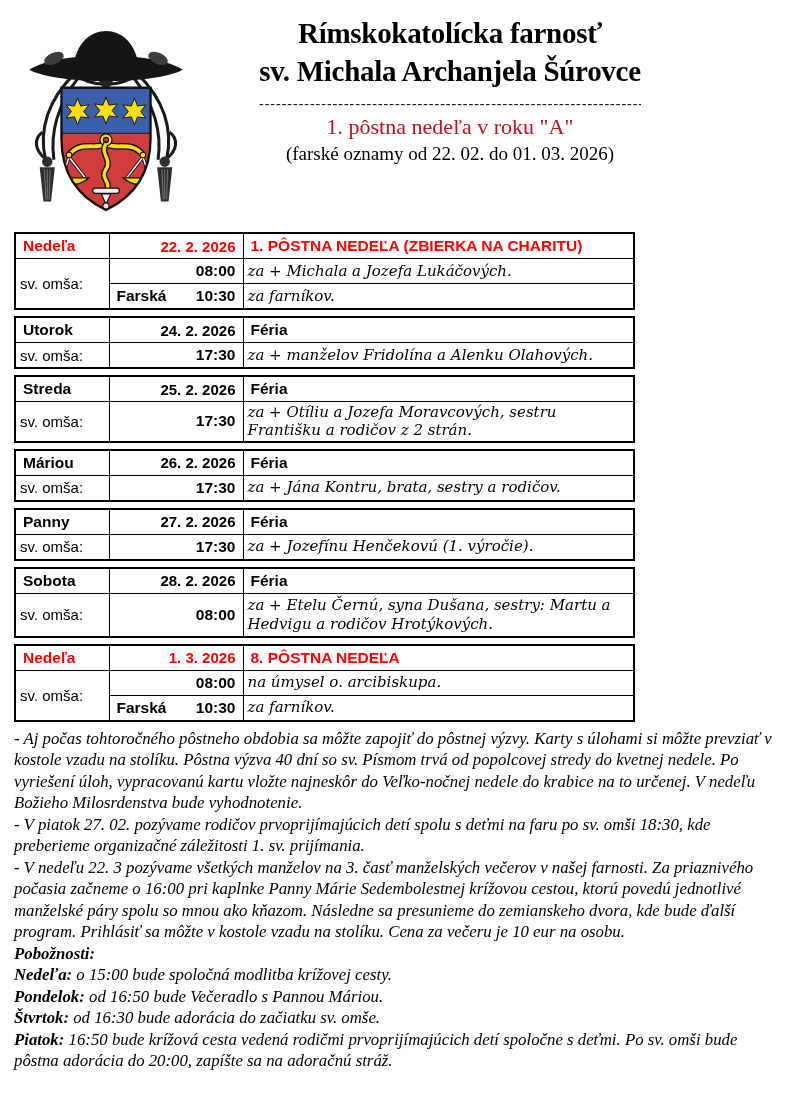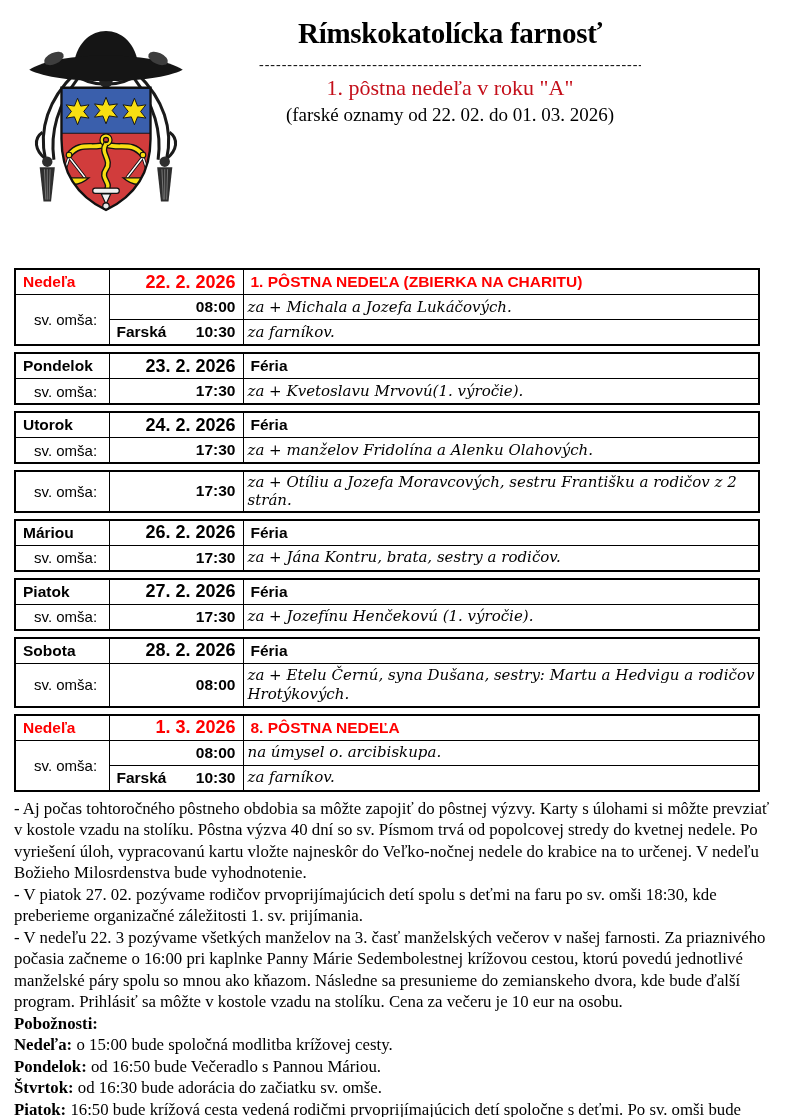--- a/index.html
+++ b/index.html
@@ -1,48 +1,48 @@
 <!DOCTYPE html>
 <html style="--table-red: #ff0000; --accent-red: #c40f1a; --crest-blue: #3a5fac; --crest-red: #d13c3c; --crest-yellow: #f8df12;"><head>
 <meta charset="utf-8">
 <style>
   html,body{margin:0;padding:0;background:#fff;}
   .page{
     width:790px;height:1117px;overflow:hidden;background:#fff;color:#000;
     font-family:"Liberation Serif",serif;position:relative;
   }
   
-  .header{position:relative;height:268px;}
+  .header{position:relative;height:232px;}
   .crest{position:absolute;left:16px;top:16px;width:180px;height:208px;}
   .crest svg{width:100%;height:100%;}
   .htext{margin-left:200px;width:500px;text-align:center;padding-top:14px;}
   .h-title{font-size:29px;font-weight:bold;line-height:1.32;letter-spacing:-0.3px;}
   .h-email{font-size:18px;margin-top:3px;}
   .h-dash{width:382px;margin:5px auto 1px;overflow:hidden;white-space:nowrap;
           font-size:14px;letter-spacing:1px;color:#111;}
   .h-week{font-size:22px;color:var(--accent-red,#c40f1a);margin-top:2px;}
   .h-paren{font-size:19px;margin-top:3px;}
   
-  .sched{width:746px;margin:0 14px 6px;border-collapse:collapse;table-layout:fixed;
+  .sched{width:621px;margin:0 14px 6px;border-collapse:collapse;table-layout:fixed;
          border:2px solid #000;}
   .sched td{border:1px solid #000;height:22px;overflow:hidden;vertical-align:middle;}
   .c1{width:94px}.c2{width:134px}.c3{width:auto}
   .day,.feast{font-family:"Liberation Sans",sans-serif;font-weight:bold;font-size:15.5px;padding-left:7px;}
-  .date{font-family:"Liberation Sans",sans-serif;font-weight:bold;font-size:18px;text-align:right;padding-right:7px;margin-top:8px;}
-  .mlabel{font-family:"Liberation Sans",sans-serif;font-size:15px;padding-left:18px;}
+  .date{font-family:"Liberation Sans",sans-serif;font-weight:bold;font-size:15px;text-align:right;padding-right:7px;margin-top:8px;}
+  .mlabel{font-family:"Liberation Sans",sans-serif;font-size:15px;padding-left:4px;}
   .time{font-family:"Liberation Sans",sans-serif;font-weight:bold;font-size:15.5px;text-align:right;padding-right:7px;}
   .timecell{padding:0;}
   .split{display:flex;justify-content:space-between;align-items:center;padding:0 7px;
          font-family:"Liberation Sans",sans-serif;font-weight:bold;font-size:15.5px;}
   .intent{font-family:"DejaVu Serif",serif;font-style:italic;font-size:15px;padding-left:4px;line-height:1.22;}
   .red-row td{color:var(--table-red,#f00);}
   .tall{height:40px !important;}
   
   .ann{margin:6px 14px 0;font-size:16.8px;line-height:1.28;}
-  .ann p{margin:0;}
+  .ann p{margin:0;font-style:italic;}
   .ann b{font-weight:bold;}
 </style>
 </head>
 <body>
 
 <div class="page">
 
   <div class="header">
     <div class="crest">
       <svg viewBox="0 0 190 212">
@@ -108,20 +108,21 @@
             <rect x="81" y="178" width="28" height="5.5" rx="2.5" fill="#f2f2f2" stroke="#111" stroke-width="1.3"></rect>
             <polygon points="90,184 100,184 95,195" fill="#f2f2f2" stroke="#111" stroke-width="1.3"></polygon>
             <circle cx="95" cy="197" r="3.4" fill="#e8e8e8" stroke="#111" stroke-width="1.3"></circle>
           </g>
           <path d="M48,72 H142 V126 C142,165 122,188 95,201 C68,188 48,165 48,126 Z" fill="none" stroke="#111" stroke-width="2.5"></path>
         </g>
       </svg>
     </div>
     <div class="htext">
       <div class="h-title">Rímskokatolícka farnosť</div>
+      <div class="h-title">sv. Michala Archanjela Šúrovce</div>
       <div class="h-dash">--------------------------------------------------------------------------------</div>
       <div class="h-week">1. pôstna nedeľa v roku "A"</div>
       <div class="h-paren">(farské oznamy od 22. 02. do 01. 03. 2026)</div>
     </div>
   </div>
 
   <table class="sched">
     <colgroup>
         <col class="c1">
         <col class="c2">
@@ -143,39 +144,20 @@
         <div class="split">
           <span>Farská</span>
           <span>10:30</span>
         </div>
       </td>
       <td class="intent">za farníkov.</td>
     </tr>
   </tbody>
     </table>
 
-  <table class="sched">
-    <colgroup>
-        <col class="c1">
-        <col class="c2">
-        <col class="c3">
-      </colgroup>
-    <tbody>
-        <tr>
-      <td class="day">Pondelok</td>
-      <td class="date">23. 2. 2026</td>
-      <td class="feast">Féria</td>
-    </tr>
-    <tr>
-      <td class="mlabel">sv. omša:</td>
-      <td class="time">17:30</td>
-      <td class="intent">za + Kvetoslavu Mrvovú(1. výročie).</td>
-    </tr>
-  </tbody>
-    </table>
 
   <table class="sched">
     <colgroup>
         <col class="c1">
         <col class="c2">
         <col class="c3">
       </colgroup>
     <tbody>
         <tr>
       <td class="day">Utorok</td>
@@ -190,20 +172,25 @@
   </tbody>
     </table>
 
   <table class="sched">
     <colgroup>
         <col class="c1">
         <col class="c2">
         <col class="c3">
       </colgroup>
     <tbody>
+        <tr>
+      <td class="day">Streda</td>
+      <td class="date">25. 2. 2026</td>
+      <td class="feast">Féria</td>
+    </tr>
     <tr>
       <td class="mlabel">sv. omša:</td>
       <td class="time">17:30</td>
       <td class="intent">za + Otíliu a Jozefa Moravcových, sestru Františku a rodičov z 2 strán.</td>
     </tr>
   </tbody>
     </table>
 
   <table class="sched">
     <colgroup>
@@ -226,21 +213,21 @@
     </table>
 
   <table class="sched">
     <colgroup>
         <col class="c1">
         <col class="c2">
         <col class="c3">
       </colgroup>
     <tbody>
         <tr>
-      <td class="day">Piatok</td>
+      <td class="day">Panny</td>
       <td class="date">27. 2. 2026</td>
       <td class="feast">Féria</td>
     </tr>
     <tr>
       <td class="mlabel">sv. omša:</td>
       <td class="time">17:30</td>
       <td class="intent">za + Jozefínu Henčekovú (1. výročie).</td>
     </tr>
   </tbody>
     </table>

